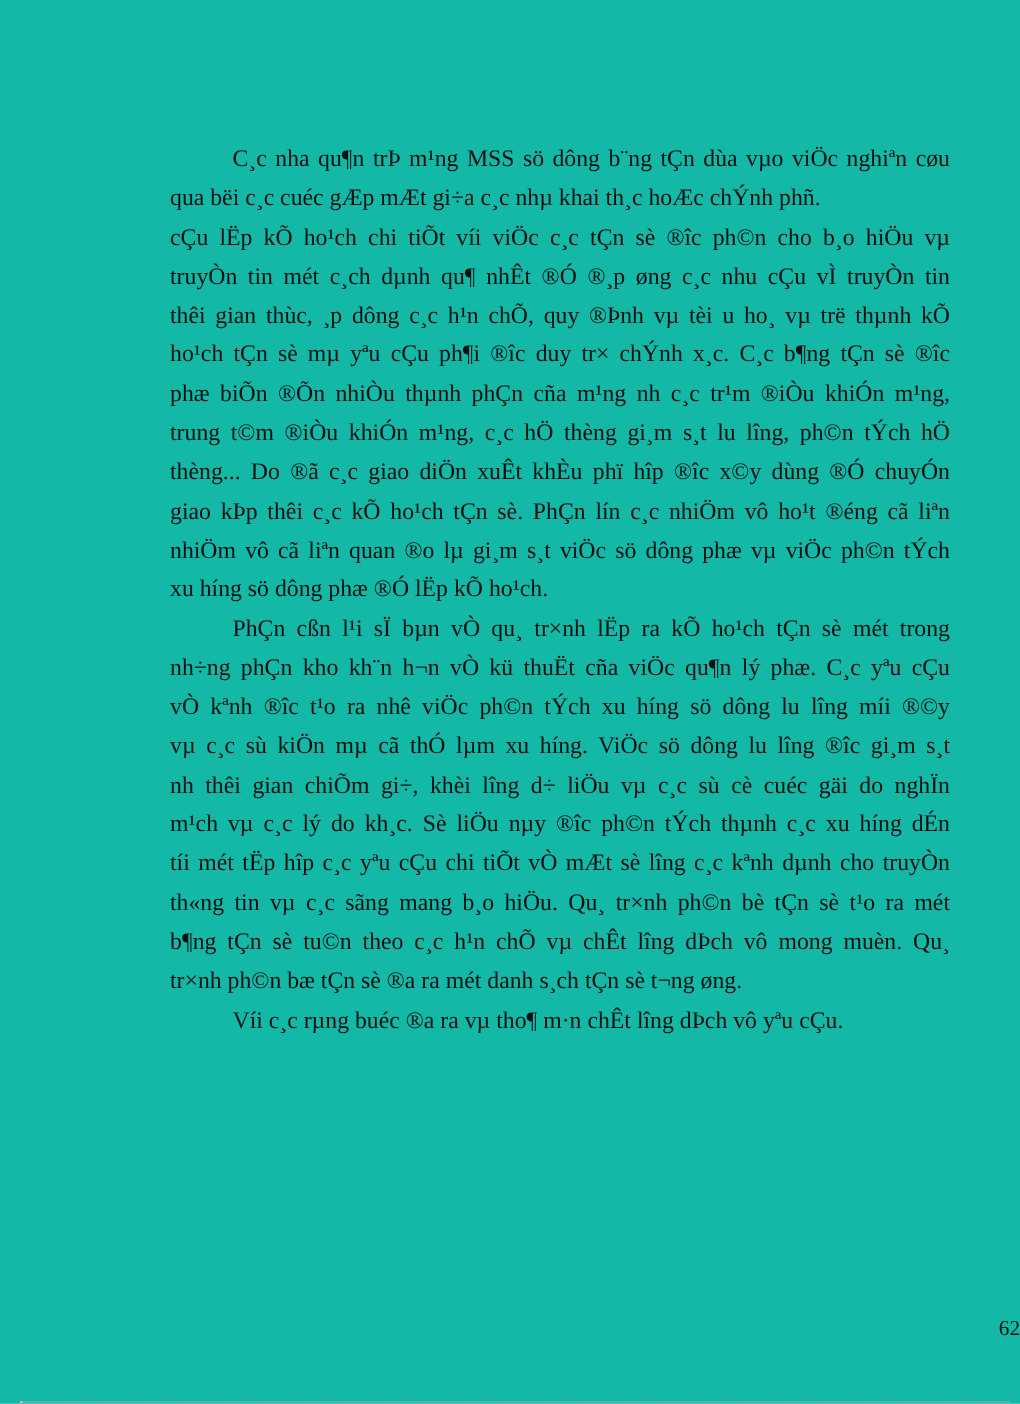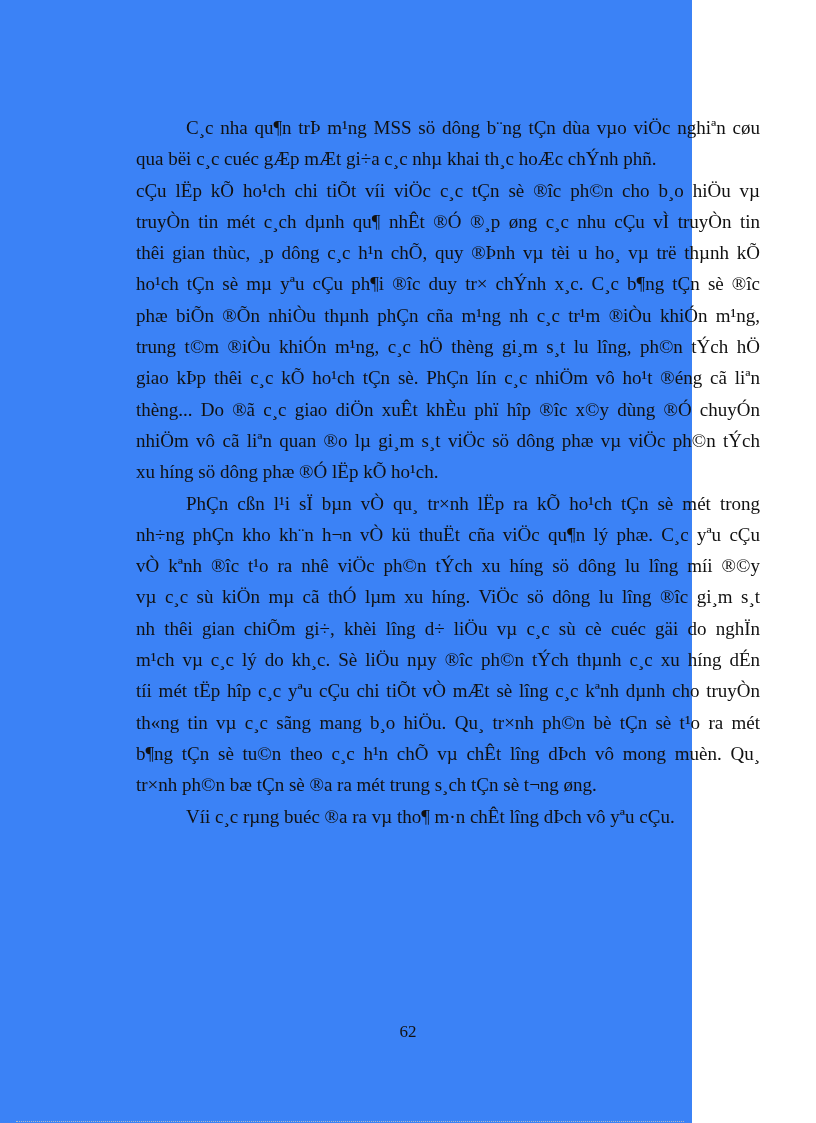--- a/index.html
+++ b/index.html
@@ -12,23 +12,23 @@
       height: 1123px;
       position: relative;
       overflow: hidden;
       font-family: "Liberation Serif", "DejaVu Serif", serif;
       color: #111111;
     }
     .page {
       position: absolute;
       left: 0;
       top: 0;
-      width: 692px;
+      width: 816px;
       height: 1123px;
-      background: #3b82f6;
+      background: #14b8a6;
     }
     .body-text {
       position: absolute;
       left: 136px;
       top: 112px;
       width: 624px;
     }
     .para {
       margin: 0;
       font-size: 19px;
@@ -46,22 +46,22 @@
     .line.last {
       text-align-last: left;
     }
     .line.indent {
       padding-left: 50px;
     }
     .page-number {
       position: absolute;
       left: 0;
       width: 816px;
-      top: 1022px;
-      text-align: center;
+      top: 1053px;
+      text-align: right;
       font-size: 17px;
       color: #111111;
     }
     .page-break {
       position: absolute;
       left: 16px;
       right: 8px;
       top: 1121px;
       height: 0;
       border-top: 1px dotted #b8b8b8;
@@ -78,37 +78,37 @@
       <span class="line last">qua bëi c¸c cuéc gÆp mÆt gi÷a c¸c nhµ khai th¸c hoÆc chÝnh phñ.</span>
     </p>
 
     <p class="para">
       <span class="line">cÇu lËp kÕ ho¹ch chi tiÕt víi viÖc c¸c tÇn sè ®îc  ph©n cho b¸o hiÖu vµ</span>
       <span class="line">truyÒn tin mét c¸ch dµnh qu¶ nhÊt ®Ó ®¸p øng c¸c nhu cÇu vÌ truyÒn tin</span>
       <span class="line">thêi gian thùc, ¸p dông c¸c h¹n chÕ, quy ®Þnh vµ tèi u  ho¸ vµ trë thµnh kÕ</span>
       <span class="line">ho¹ch tÇn sè mµ yªu cÇu ph¶i ®îc  duy tr× chÝnh x¸c. C¸c b¶ng tÇn sè ®îc</span>
       <span class="line">phæ biÕn ®Õn nhiÒu thµnh phÇn cña m¹ng nh  c¸c tr¹m ®iÒu khiÓn m¹ng,</span>
       <span class="line">trung t©m ®iÒu khiÓn m¹ng, c¸c hÖ thèng gi¸m s¸t lu  lîng,  ph©n tÝch hÖ</span>
+      <span class="line">thèng... Do ®ã c¸c giao diÖn xuÊt khÈu phï hîp ®îc  x©y dùng ®Ó chuyÓn</span>
       <span class="line">giao kÞp thêi c¸c kÕ ho¹ch tÇn sè. PhÇn lín c¸c nhiÖm vô ho¹t ®éng cã liªn</span>
-      <span class="line">thèng... Do ®ã c¸c giao diÖn xuÊt khÈu phï hîp ®îc  x©y dùng ®Ó chuyÓn</span>
       <span class="line">nhiÖm vô cã liªn quan ®o lµ gi¸m s¸t viÖc sö dông phæ vµ viÖc ph©n tÝch</span>
       <span class="line last">xu híng  sö dông phæ ®Ó lËp kÕ ho¹ch.</span>
     </p>
 
     <p class="para">
       <span class="line indent">PhÇn cßn l¹i sÏ bµn vÒ qu¸ tr×nh lËp ra kÕ ho¹ch tÇn sè mét trong</span>
       <span class="line">nh÷ng phÇn kho kh¨n h¬n vÒ kü thuËt cña viÖc qu¶n lý phæ. C¸c yªu cÇu</span>
       <span class="line">vÒ kªnh ®îc  t¹o ra nhê viÖc ph©n tÝch xu híng  sö dông lu  lîng  míi ®©y</span>
       <span class="line">vµ c¸c sù kiÖn mµ cã thÓ lµm xu híng.  ViÖc sö dông lu  lîng  ®îc  gi¸m s¸t</span>
       <span class="line">nh  thêi gian chiÕm gi÷, khèi lîng  d÷ liÖu vµ c¸c sù cè cuéc gäi do nghÏn</span>
       <span class="line">m¹ch vµ c¸c lý do kh¸c. Sè liÖu nµy ®îc  ph©n tÝch thµnh c¸c xu híng  dÉn</span>
       <span class="line">tíi mét tËp hîp c¸c yªu cÇu chi tiÕt vÒ mÆt sè lîng  c¸c kªnh dµnh cho truyÒn</span>
       <span class="line">th«ng tin vµ c¸c sãng mang b¸o hiÖu. Qu¸ tr×nh ph©n bè tÇn sè t¹o ra mét</span>
       <span class="line">b¶ng tÇn sè tu©n theo c¸c h¹n chÕ vµ chÊt lîng  dÞch vô mong muèn. Qu¸</span>
-      <span class="line last">tr×nh ph©n bæ tÇn sè ®a  ra mét trung s¸ch tÇn sè t¬ng  øng.</span>
+      <span class="line last">tr×nh ph©n bæ tÇn sè ®a  ra mét danh s¸ch tÇn sè t¬ng  øng.</span>
     </p>
 
     <p class="para">
       <span class="line indent last">Víi c¸c rµng buéc ®a  ra vµ tho¶ m·n chÊt lîng  dÞch vô yªu cÇu.</span>
     </p>
 
   </div>
 
   <div class="page-number">62</div>
   <div class="page-break"></div>

